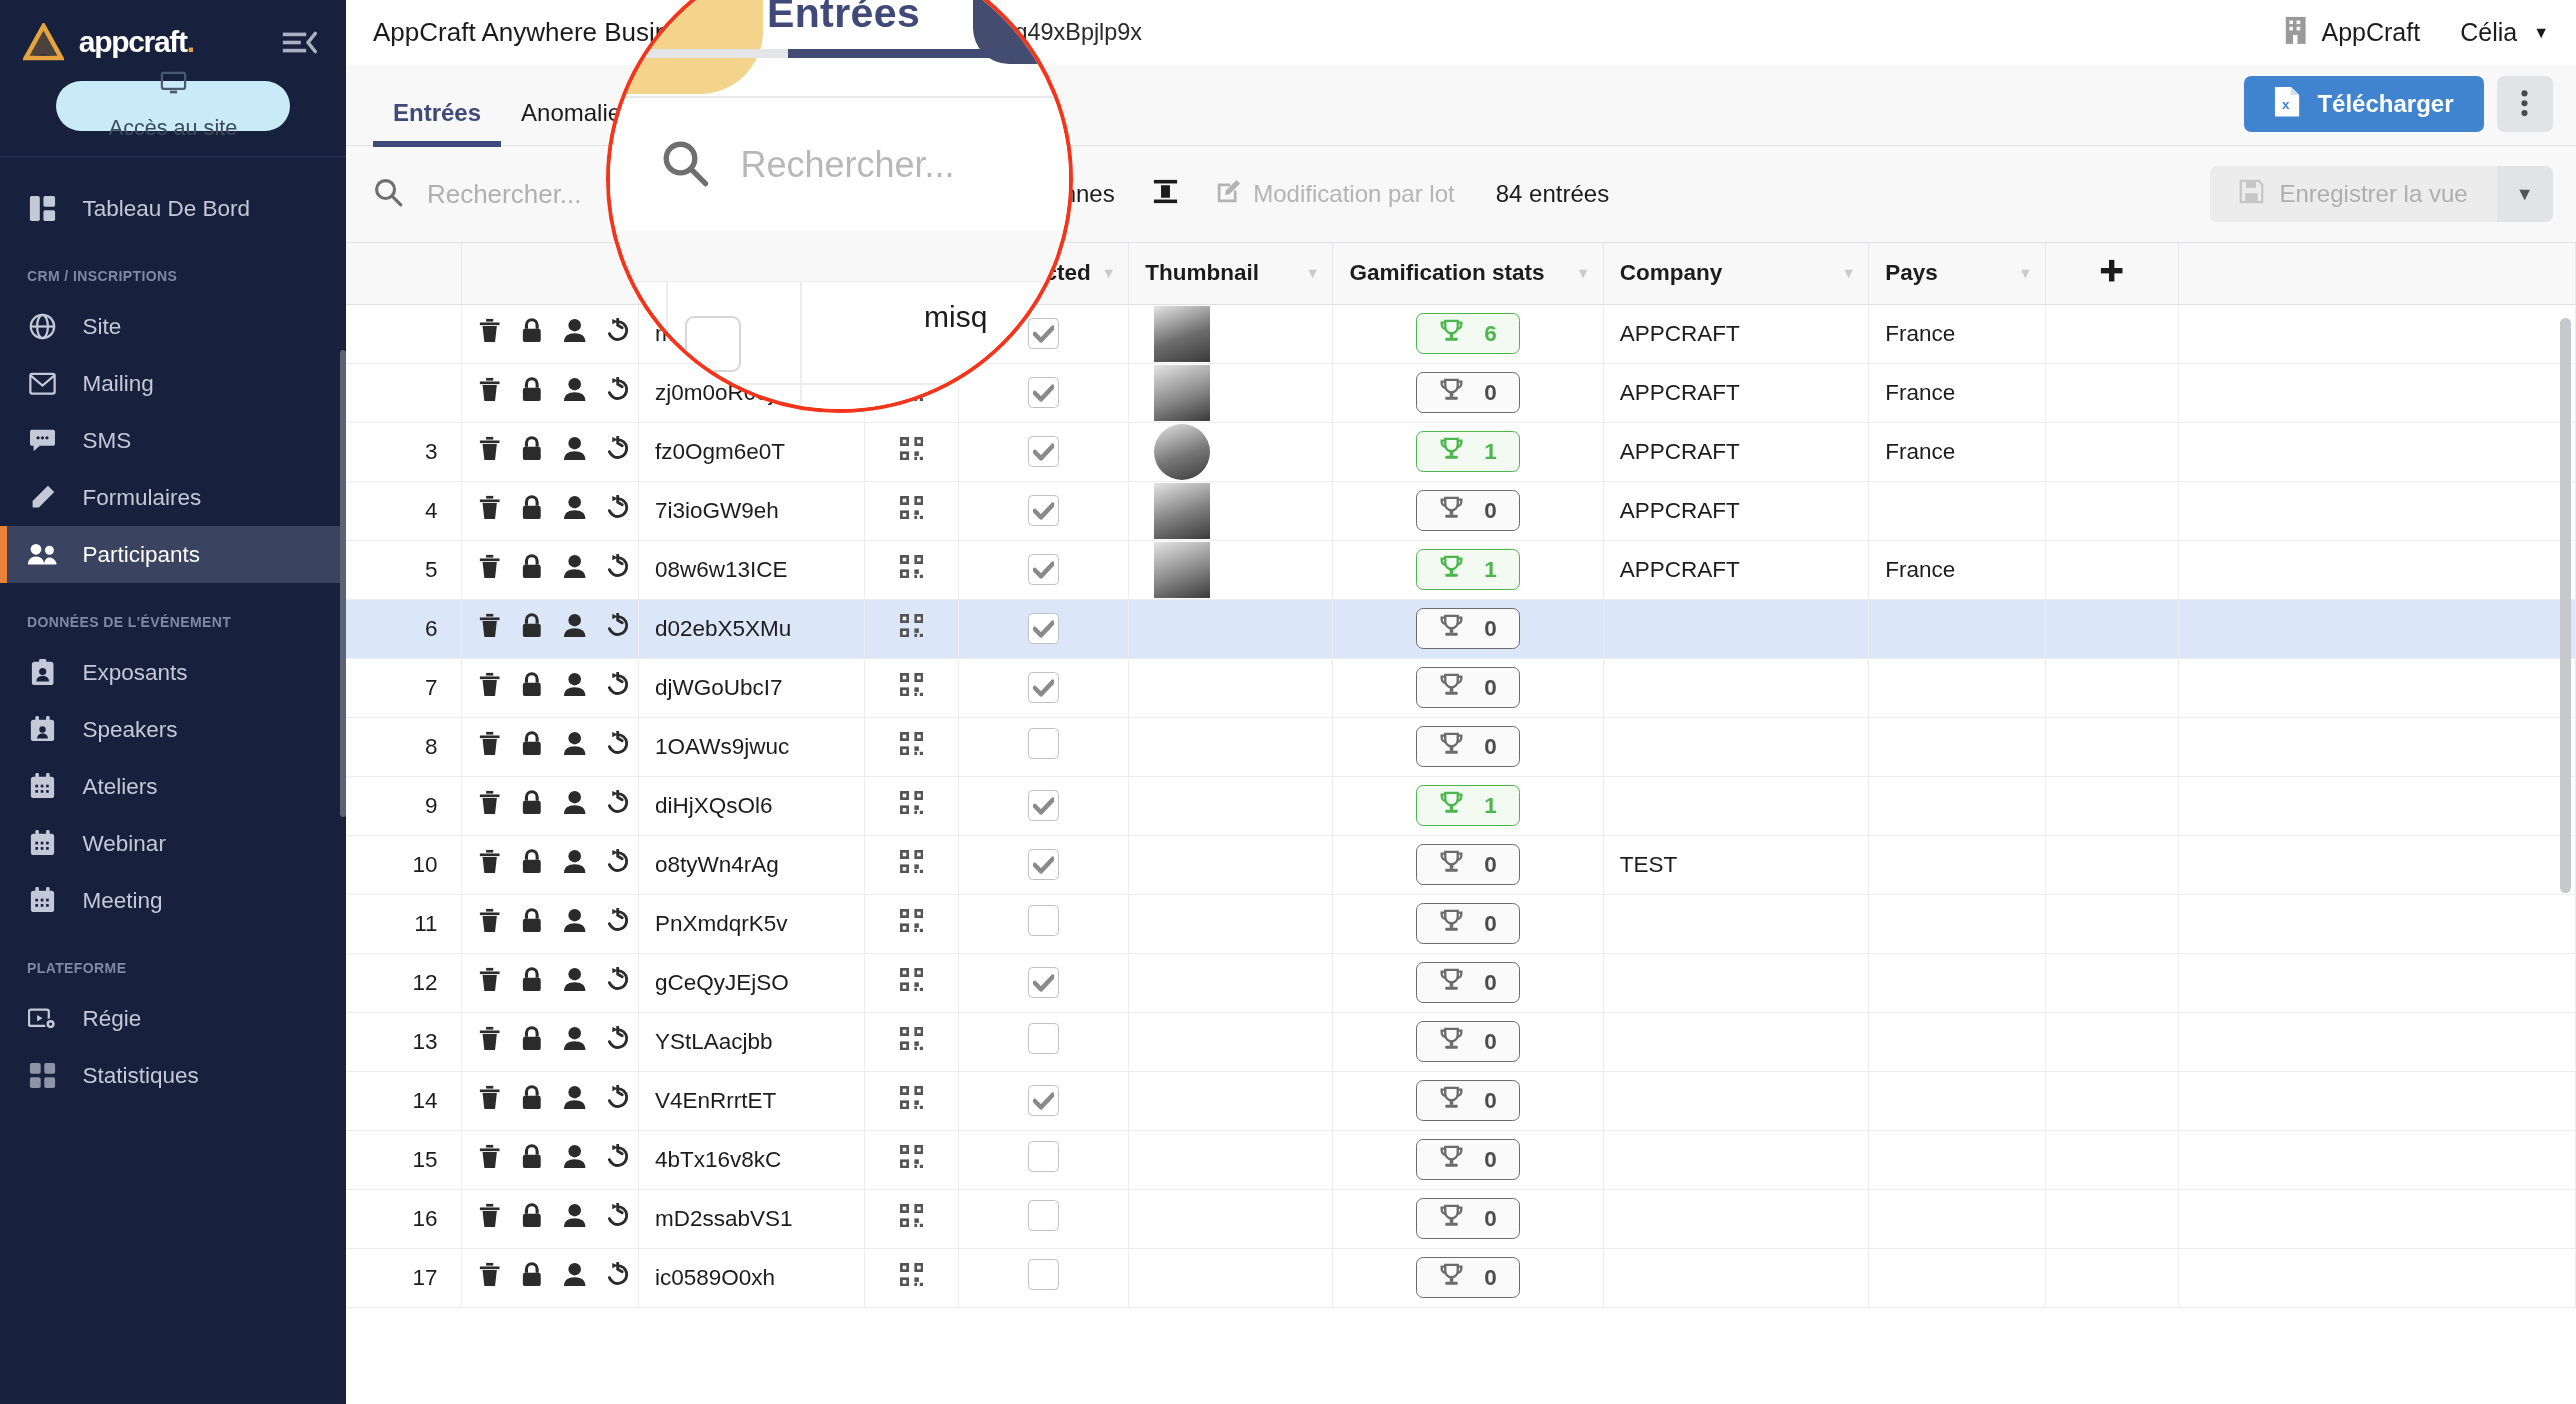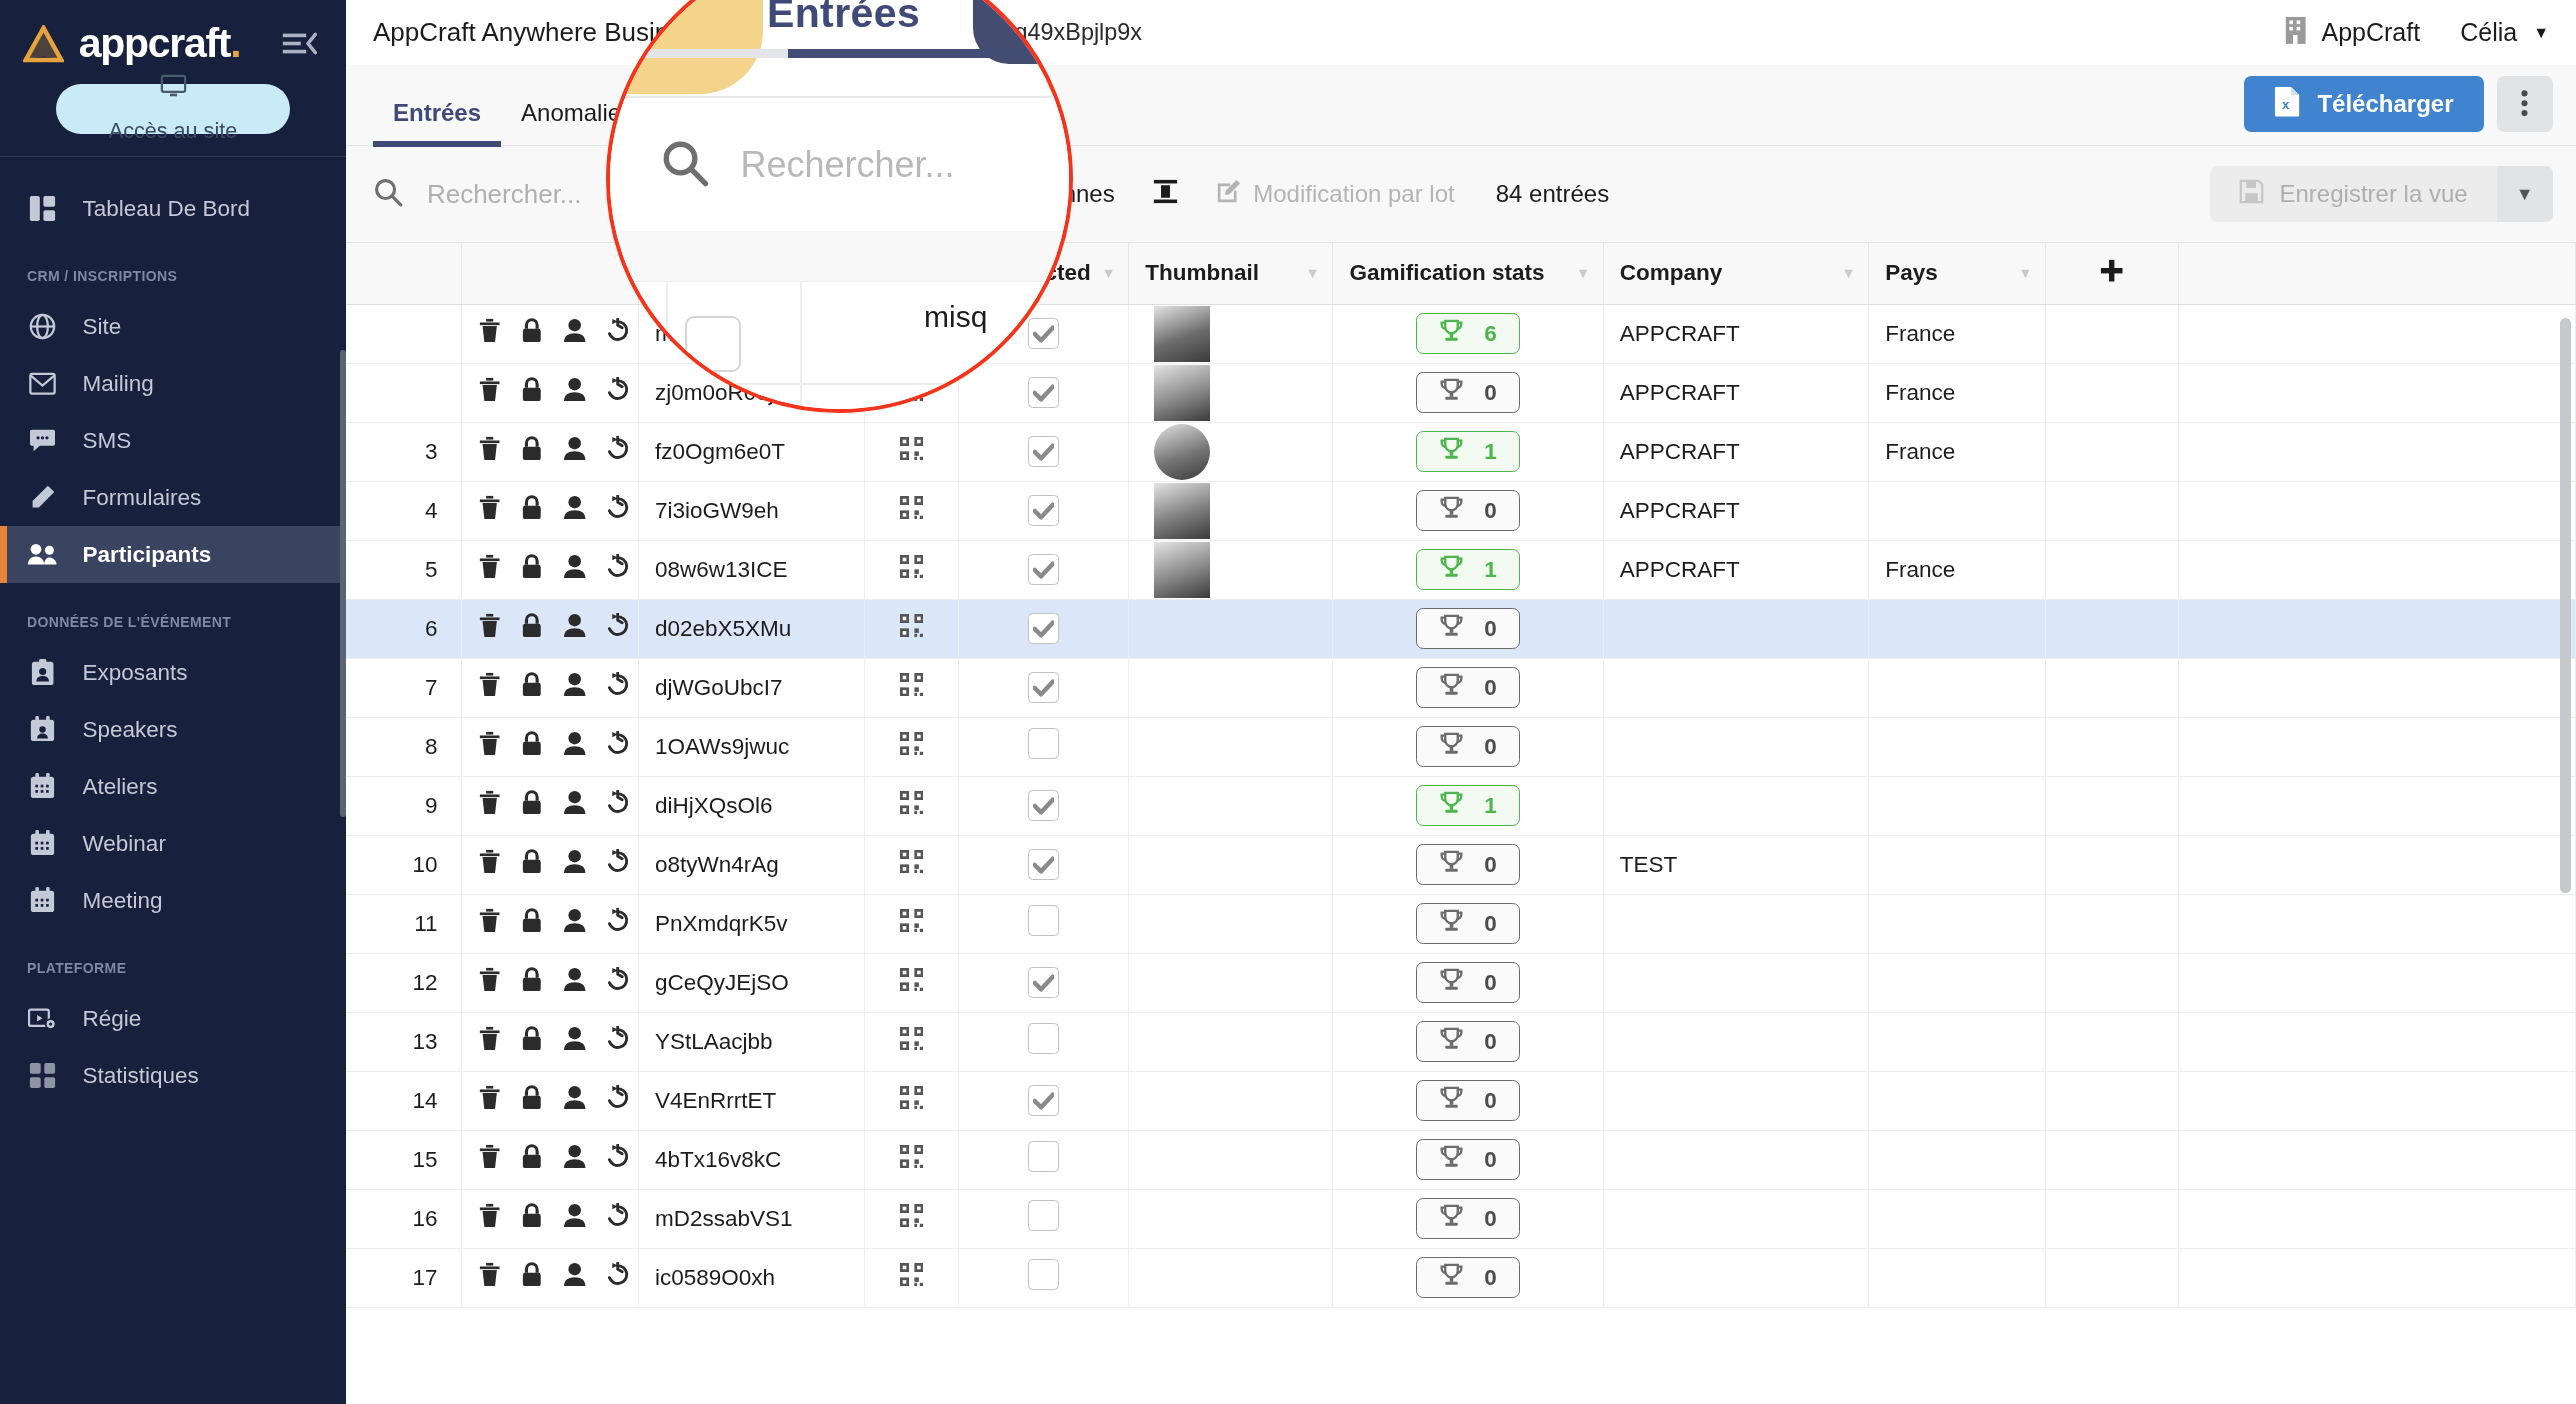--- a/index.html
+++ b/index.html
@@ -20,21 +20,21 @@
     overflow: hidden;
   }
   .sb-top { height: 157px; border-bottom: 1.8px solid #2c3554; }
   .sb-logo-row {
     display: flex; align-items: center;
     padding: 23.4px 27px 0 23.4px;
     gap: 14.4px;
   }
   .logo-mark { width: 41px; height: 38px; flex: 0 0 41px; }
   .logo-text {
-    color: #ffffff; font-size: 41px; font-weight: 600;
+    color: #ffffff; font-size: 30px; font-weight: 600;
     letter-spacing: -1.3px; line-height: 1;
   }
   .logo-dot { color: #e6a33e; }
   .collapse-btn {
     margin-left: auto; width: 40px; height: 36px;
     display: flex; align-items: center; justify-content: center;
     cursor: pointer;
   }
   .access-btn {
     margin: 20px auto 0 auto;
@@ -53,21 +53,21 @@
   }
   .sb-item {
     display: flex; align-items: center; gap: 25px;
     height: 57px; padding-left: 27px;
     color: #c3c9d6; font-size: 22.5px;
     cursor: pointer; position: relative;
   }
   .sb-item .ico { width: 30.5px; height: 30.5px; flex: 0 0 30.5px;
     display: flex; align-items: center; justify-content: center; }
   .sb-item.active {
-    background: #3a4461; color: #ffffff; font-weight: bold;
+    background: #3a4461; color: #ffffff; font-weight: normal;
   }
   .sb-item.active::before {
     content: ""; position: absolute; left: 0; top: 0;
     width: 7.2px; height: 100%; background: #e8833a;
   }
   .sb-scroll {
     position: absolute; left: 340px; top: 350px;
     width: 6.3px; height: 467px; background: #5a6376; border-radius: 3.6px;
   }
 

